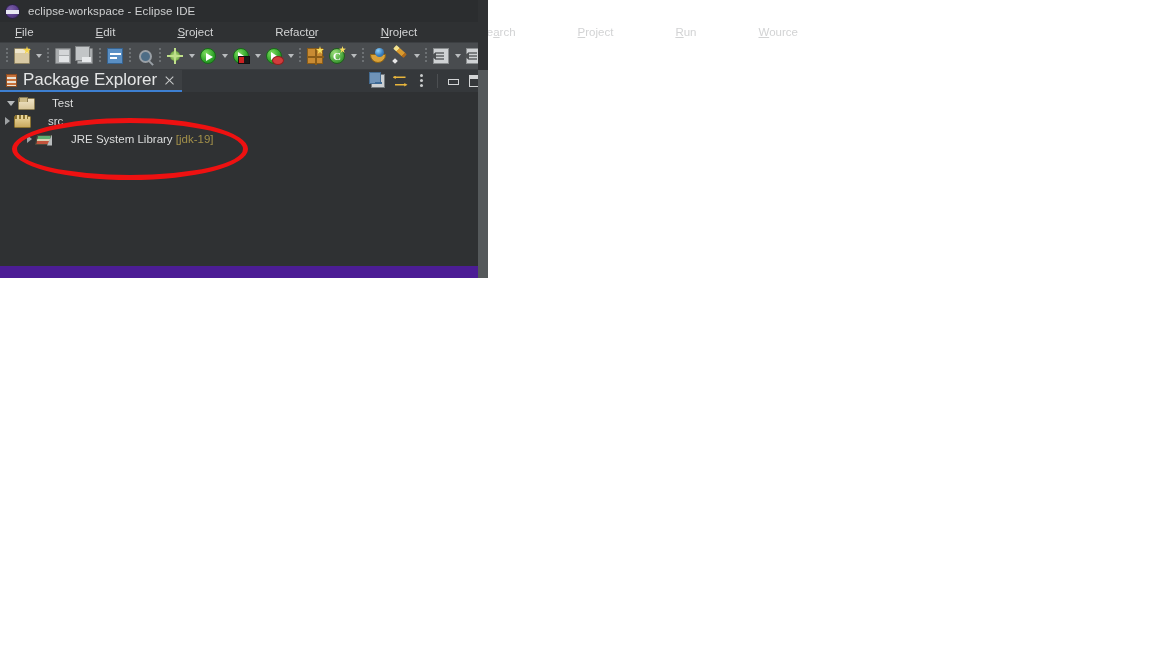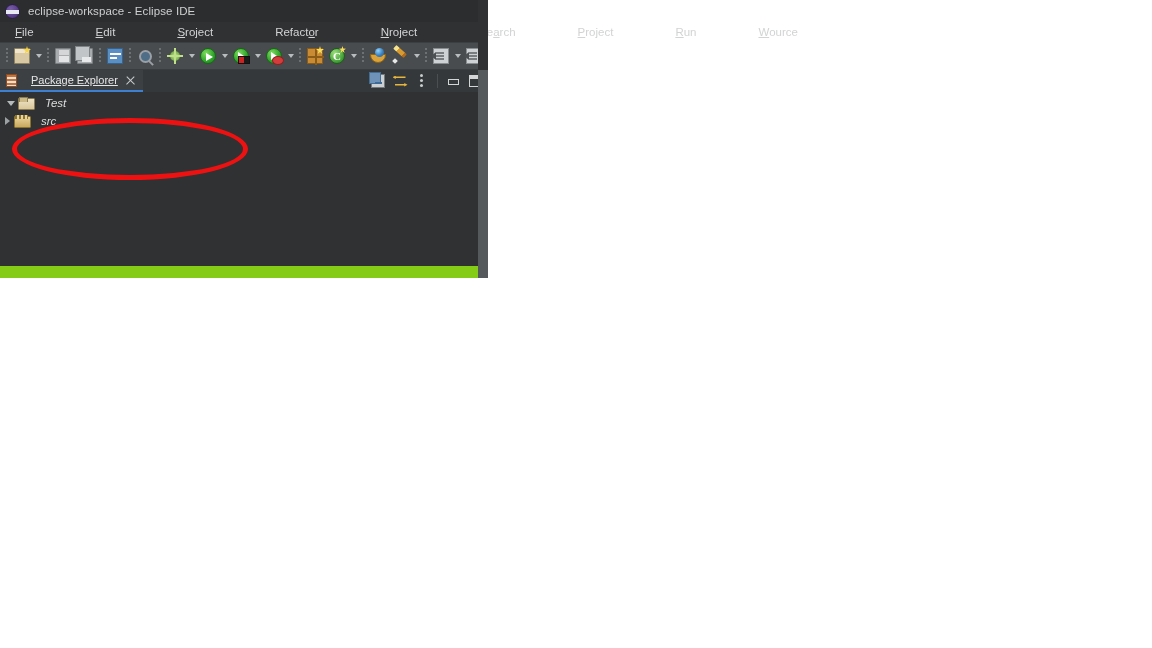--- a/index.html
+++ b/index.html
@@ -8,21 +8,21 @@
     background: #ffffff;
     font-family: "Liberation Sans", sans-serif;
     overflow: hidden;
   }
 
   
   #eclipse-window {
     position: absolute;
     left: 0; top: 0;
     width: 488px; height: 278px;
-    background: #84cc16;
+    background: #4c1d95;
   }
 
   
   .titlebar {
     height: 22px;
     background: #2b2d2f;
     display: flex;
     align-items: center;
     padding-left: 5px;
   }
@@ -226,21 +226,21 @@
   .tab-icon {
     width:11px;height:13px;flex:0 0 auto;position:relative;
     background:#c8713a;
     border:1px solid #8d4d22;
   }
   .tab-icon::after{
     content:"";position:absolute;left:0;top:0;width:100%;height:100%;
     background:
       linear-gradient(to bottom,transparent 0 2px,#e8e2d5 2px 3.5px,transparent 3.5px 6px,#e8e2d5 6px 7.5px,transparent 7.5px 10px,#e8e2d5 10px 11.5px,transparent 11.5px);
   }
-  .tab-label { font-size:11px;color:#e4e5e6;margin-left:14px;white-space:nowrap;text-decoration:underline; }
+  .tab-label { font-size:17px;color:#e4e5e6;margin-left:6px;white-space:nowrap; }
   .tab-close {
     margin-left:7px;width:11px;height:11px;position:relative;flex:0 0 auto;
   }
   .tab-close::before,.tab-close::after{
     content:"";position:absolute;left:0;top:5px;width:11px;height:1.4px;background:#c9cbcc;
   }
   .tab-close::before{transform:rotate(45deg);}
   .tab-close::after{transform:rotate(-45deg);}
 
   .view-tools {
@@ -276,21 +276,21 @@
   .trow { height:18px; display:flex; align-items:center; white-space:nowrap; }
   .twist { width:14px; height:18px; display:flex; align-items:center; justify-content:center; flex:0 0 auto;}
   .twist.open::after{
     content:"";border-left:4px solid transparent;border-right:4px solid transparent;
     border-top:5px solid #b6b9bb;
   }
   .twist.closed::after{
     content:"";border-top:4px solid transparent;border-bottom:4px solid transparent;
     border-left:5px solid #9ea1a3;
   }
-  .tlabel{font-size:11.5px;color:#dcdddd;margin-left:12px;font-style:italic;}
+  .tlabel{font-size:11.5px;color:#dcdddd;margin-left:19px;}
   .tlabel .dim{color:#a2904a;}
 
   .ic-projfolder{width:15px;height:13px;position:relative;flex:0 0 auto;}
   .ic-projfolder::before{content:"";position:absolute;left:0;bottom:0;width:15px;height:10px;
     background:linear-gradient(to bottom,#efe3c6,#d9c79a);border:1px solid #8b7c52;border-radius:0 1px 1px 1px;}
   .ic-projfolder::after{content:"";position:absolute;left:1px;top:0;width:7px;height:4px;
     background:#cbb987;border:1px solid #8b7c52;border-bottom:none;border-radius:1px 1px 0 0;}
 
   .ic-srcfolder{width:15px;height:13px;position:relative;flex:0 0 auto;}
   .ic-srcfolder::before{content:"";position:absolute;left:0;bottom:0;width:15px;height:10px;
@@ -447,20 +447,25 @@
         <div class="trow" style="padding-left: 4px;">
           <span class="twist open"></span>
           <span class="ic-projfolder"></span>
           <span class="tlabel">Test</span>
         </div>
         <div class="trow" style="">
           <span class="twist closed"></span>
           <span class="ic-srcfolder"></span>
           <span class="tlabel">src</span>
         </div>
+        <div class="trow" style="padding-left: 22px;">
+          <span class="twist closed"></span>
+          <span class="ic-jre"></span>
+          <span class="tlabel">JRE System Library <span class="dim">[jdk-19]</span></span>
+        </div>
       </div>
 
   </div>
 
   <div id="annot-ellipse"></div>
 
   <div id="sash-top"></div>
   <div id="sash-strip"></div>
 </div>
 

